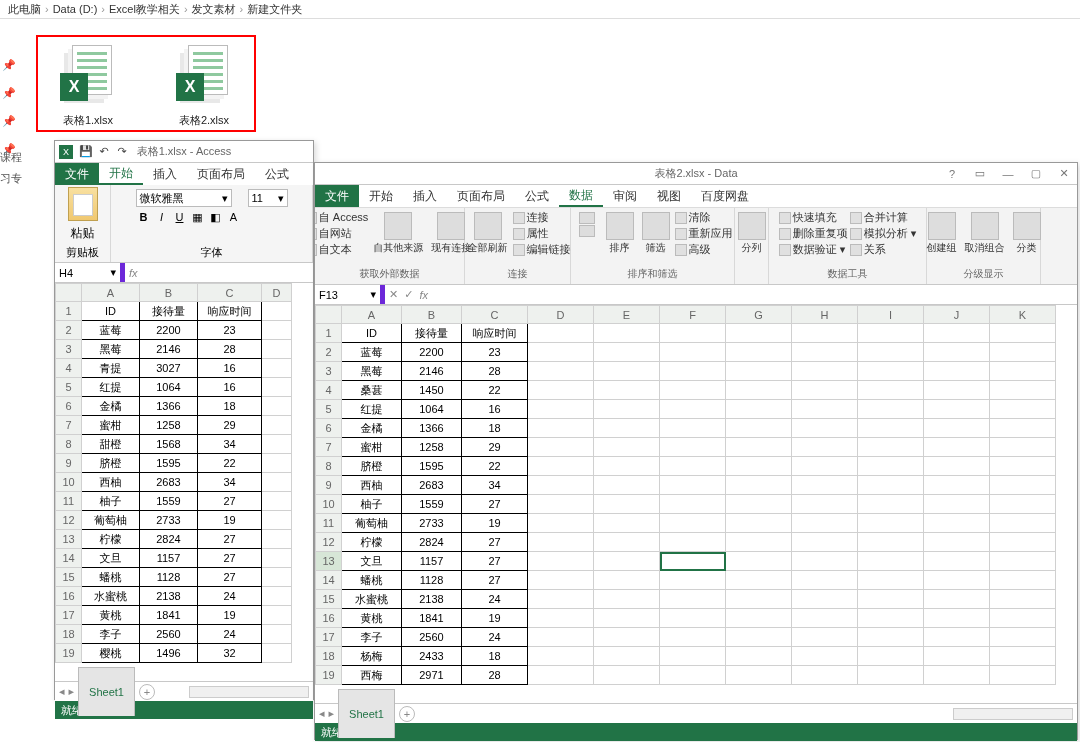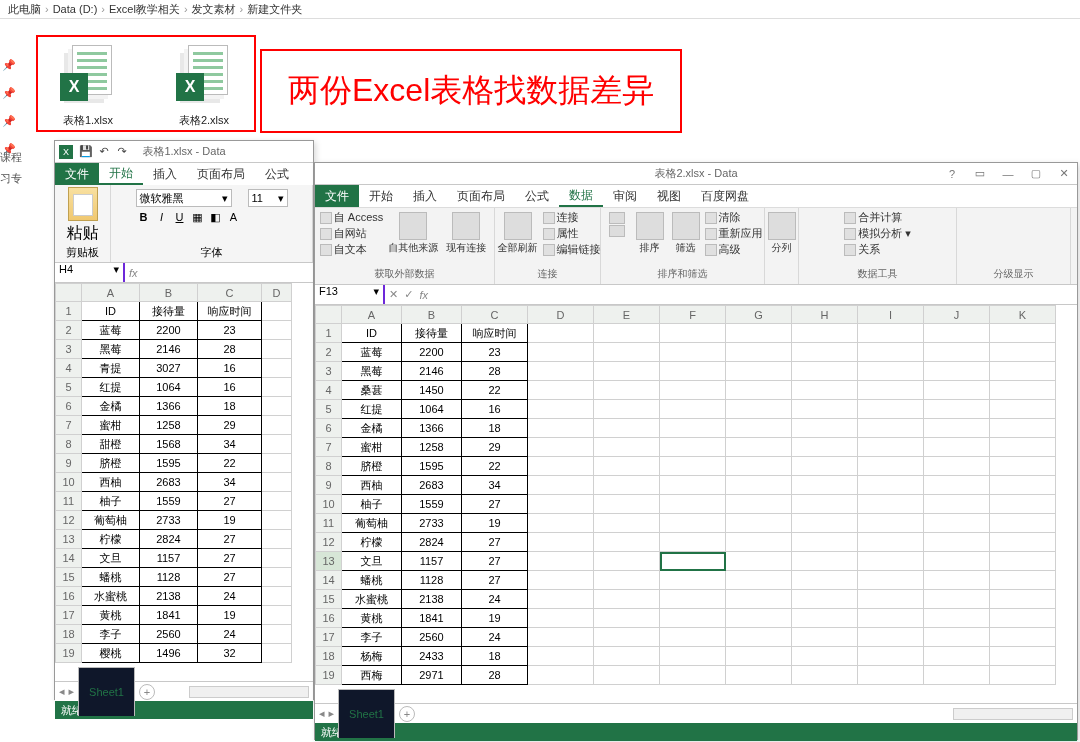--- a/index.html
+++ b/index.html
@@ -64,21 +64,21 @@
 .paste-ico{width:30px;height:34px;background:linear-gradient(#f8e0a0,#f0c870);border:1px solid #c0a050;position:relative;}
 .paste-ico::after{content:"";position:absolute;left:4px;top:6px;right:4px;bottom:4px;background:#fff;border:1px solid #ccc;}
 .fontbox{display:flex;flex-direction:column;gap:2px;padding:2px;}
 .selrow{display:flex;gap:16px;}
 .sel{height:18px;border:1px solid #bbb;background:#fff;font-size:10px;display:flex;align-items:center;padding:0 3px;justify-content:space-between;}
 .biu{display:flex;gap:2px;}
 .biu span{width:16px;height:16px;display:flex;align-items:center;justify-content:center;border:1px solid transparent;}
 
 
 .fbar{height:20px;border-bottom:1px solid #c8c8c8;display:flex;align-items:stretch;background:#fff;}
-.namebox{width:70px;border-right:2px solid #6d28d9;display:flex;align-items:flex-start;padding:0 4px;font-size:11px;justify-content:space-between;}
+.namebox{width:70px;border-right:5px solid #6d28d9;display:flex;align-items:center;padding:0 4px;font-size:11px;justify-content:space-between;}
 .fx-btns{display:flex;align-items:center;padding:0 4px;gap:6px;color:#888;justify-content:flex-end;}
 .fx-input{flex:1;padding:0 4px;display:flex;align-items:center;}
 
 
 .gridwrap{position:relative;overflow:hidden;background:#fff;}
 .excel1 .gridwrap{height:398px;}
 .excel2 .gridwrap{height:398px;}
 .grid{border-collapse:collapse;}
 .grid th,.grid td{border:1px solid #d0d0d0;font-size:11px;text-align:center;height:19px;padding:0;}
 .grid .rowhdr{width:26px;background:#eef1ee;color:#666;font-weight:normal;}
@@ -90,21 +90,21 @@
 .excel2 .grid .c-a{width:60px;}
 .excel2 .grid .c-b{width:60px;}
 .excel2 .grid .c-c{width:66px;}
 .excel2 .grid .c-gen{width:66px;}
 .selected-row .rowhdr{background:#d7e6d7;}
 .selcell{outline:2px solid #217346;outline-offset:-2px;}
 
 
 .sheetbar{height:20px;background:#fff;border-top:1px solid #c8c8c8;display:flex;align-items:center;padding:0 4px;gap:4px;position:relative;}
 .sheetbar .nav{color:#888;}
-.sheettab{border:1px solid #bbb;border-bottom:none;padding:18px 10px;background:#0f172a;font-size:11px;color:#217346;}
+.sheettab{border:1px solid #bbb;border-bottom:none;padding:18px 10px;background:#e5e5e5;font-size:11px;color:#217346;}
 .addsheet{width:16px;height:16px;border:1px solid #bbb;border-radius:50%;display:flex;align-items:center;justify-content:center;color:#888;}
 .hscroll{position:absolute;right:4px;width:120px;height:12px;background:#f0f0f0;border:1px solid #ccc;}
 
 .status{height:18px;background:#217346;color:#fff;display:flex;align-items:center;padding:0 6px;font-size:11px;}
 </style>
 </head>
 <body>
 
 <div class="breadcrumb">
   <span>此电脑</span>
@@ -134,47 +134,46 @@
       <div class="file-name">表格1.xlsx</div>
     </div>
     <div class="file-item">
       <div class="file-icon">
           <div class="sheet"></div>
           <div class="xbox">X</div>
         </div>
       <div class="file-name">表格2.xlsx</div>
     </div>
   </div>
-  <div class="callout">两份Excel表格找数据差异</div>
 </div>
 
 <div class="sidetxt">
   <div>课程</div>
     <div>习专</div>
 </div>
 
 <div class="excel excel1">
   <div class="qat">
     <div class="xl">X</div>
     <div class="qbtn">💾</div>
     <div class="qbtn">↶</div>
     <div class="qbtn">↷</div>
-    <div class="title">表格1.xlsx - Data</div>
+    <div class="title">表格1.xlsx - Access</div>
   </div>
   <div class="tabs">
     <div class="tab file">文件</div>
     <div class="tab active">开始</div>
     <div class="tab">插入</div>
     <div class="tab">页面布局</div>
     <div class="tab">公式</div>
   </div>
   <div class="ribbon1">
     <div class="rg1" style="width:56px;">
       <div class="paste-ico"></div>
-      <div style="font-size:16px;">粘贴</div>
+      <div style="font-size:12px;">粘贴</div>
       <div class="glabel">剪贴板</div>
     </div>
     <div class="rg1" style="flex:1;">
       <div class="fontbox">
         <div class="selrow">
           <div class="sel" style="width:96px;">
               <span>微软雅黑</span>
               <span>▾</span>
             </div>
           <div class="sel" style="width:40px;">
@@ -384,21 +383,21 @@
     <div class="tab">开始</div>
     <div class="tab">插入</div>
     <div class="tab">页面布局</div>
     <div class="tab">公式</div>
     <div class="tab active">数据</div>
     <div class="tab">审阅</div>
     <div class="tab">视图</div>
     <div class="tab">百度网盘</div>
   </div>
   <div class="ribbon">
-    <div class="rgroup" style="width:180px;">
+    <div class="rgroup" style="width:150px;">
       <div class="gbody">
         <div class="rcol">
           <div class="line">
               <div class="ico"></div>
               <span>自 Access</span>
             </div>
           <div class="line">
               <div class="ico"></div>
               <span>自网站</span>
             </div>
@@ -479,35 +478,63 @@
             <div class="lbl">分列</div>
           </div>
         </div>
       <div class="glabel"></div>
     </div>
     <div class="rgroup" style="width:158px;">
       <div class="gbody">
         <div class="rcol">
           <div class="line">
               <div class="ico"></div>
+              <span>快速填充</span>
+            </div>
+          <div class="line">
+              <div class="ico"></div>
+              <span>删除重复项</span>
+            </div>
+          <div class="line">
+              <div class="ico"></div>
+              <span>数据验证 ▾</span>
+            </div>
+        </div>
+        <div class="rcol">
+          <div class="line">
+              <div class="ico"></div>
               <span>合并计算</span>
             </div>
           <div class="line">
               <div class="ico"></div>
               <span>模拟分析 ▾</span>
             </div>
           <div class="line">
               <div class="ico"></div>
               <span>关系</span>
             </div>
         </div>
       </div>
       <div class="glabel">数据工具</div>
     </div>
     <div class="rgroup" style="width:114px;">
+      <div class="gbody">
+        <div class="rbtn">
+            <div class="ico big"></div>
+            <div class="lbl">创建组</div>
+          </div>
+        <div class="rbtn">
+            <div class="ico big"></div>
+            <div class="lbl">取消组合</div>
+          </div>
+        <div class="rbtn">
+            <div class="ico big"></div>
+            <div class="lbl">分类</div>
+          </div>
+      </div>
       <div class="glabel">分级显示</div>
     </div>
   </div>
   <div class="fbar">
     <div class="namebox">
         <span>F13</span>
         <span>▾</span>
       </div>
     <div class="fx-btns">
       <span>✕</span>

